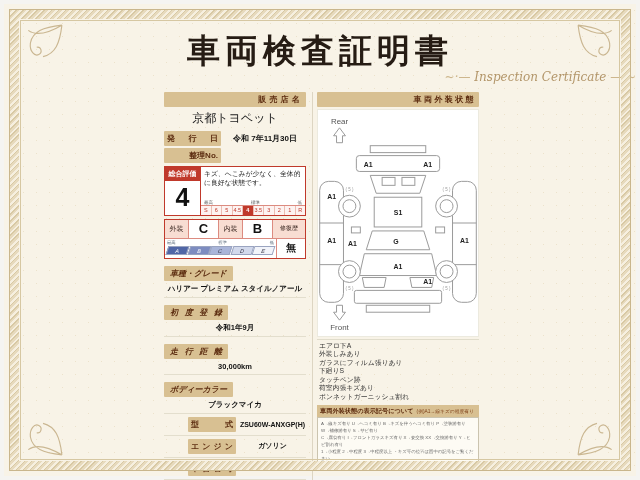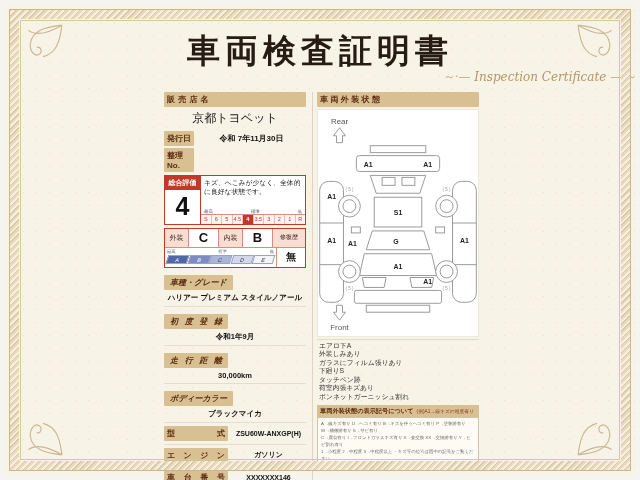--- a/index.html
+++ b/index.html
@@ -19,25 +19,25 @@
   
   .title{margin-top:30px;text-align:center;font-family:"DejaVu Serif",serif;font-weight:bold;
          font-size:33px;color:#261c14;letter-spacing:5px;line-height:1.05;}
   .subtitle{text-align:right;font-family:"DejaVu Serif",serif;font-style:italic;
             font-size:12px;color:#b3966a;margin-top:1px;}
   .subtitle::before{content:"~·— ";color:#cdb68c;} .subtitle::after{content:" —·~";color:#cdb68c;}
   
   .cols{width:312px;margin:8px auto 0;display:flex;gap:6px;}
   .lcol{width:142px;flex:none;}
   .rcol{flex:1;border-left:1px solid #ddd5c2;padding-left:4px;}
-  .bar{background:#d8c092;color:#5c2c10;font-weight:bold;font-size:8px;text-align:left;padding:2px 3px;border-radius:1px;}
+  .bar{background:#d8c092;color:#5c2c10;font-weight:bold;font-size:8px;text-align:right;padding:2px 3px;border-radius:1px;}
   .bar.j{text-align:justify;text-align-last:justify;}
   .dealer-value{text-align:center;font-size:12px;color:#222;padding:3px 0 2px;}
   .frow{display:flex;align-items:center;margin-top:2px;gap:3px;}
-  .frow .lab{width:30px;flex:none;}
+  .frow .lab{width:57px;flex:none;}
   .frow .val{flex:1;text-align:center;font-size:8px;font-weight:bold;color:#111;}
   
   .ratebox{border:1.5px solid #c0392b;background:#fff;margin-top:3px;display:flex;height:50px;}
   .rb-left{width:36px;flex:none;border-right:1.5px solid #c0392b;display:flex;flex-direction:column;}
   .rb-left .hd{background:#c0392b;color:#fff;font-size:7px;font-weight:bold;text-align:center;padding:2px 0;}
   .rb-left .score{flex:1;display:flex;align-items:center;justify-content:center;font-size:25px;font-weight:bold;color:#111;}
   .rb-right{flex:1;display:flex;flex-direction:column;min-width:0;}
   .comment{flex:1;font-size:6.8px;line-height:1.35;padding:2px 3px;color:#222;}
   .scalelbl{display:flex;justify-content:space-between;font-size:4.5px;color:#666;padding:0 3px;}
   .scalecells{display:flex;border-top:1px solid #dc8b80;}
@@ -58,21 +58,21 @@
   .chiplbls{display:flex;justify-content:space-between;font-size:4.3px;color:#567;}
   .chips{display:flex;gap:1px;flex:1;align-items:center;}
   .chip{flex:1;height:9px;transform:skewX(-18deg);display:flex;align-items:center;justify-content:center;
         font-size:5.5px;border:0.5px solid #9aa4c0;}
   .repval{width:28px;flex:none;display:flex;align-items:center;justify-content:center;font-weight:bold;font-size:10px;color:#111;}
   
   .fgroup{margin-top:3px;border-bottom:1px solid #e3decd;padding-bottom:2px;}
   .fgroup .fbar{display:inline-block;min-width:64px;padding:2px 6px;font-style:italic;}
   .fgroup .fval{text-align:center;font-size:7.5px;font-weight:bold;color:#111;padding:3px 0 1px;}
   .frow2{display:flex;align-items:center;margin-top:3px;border-bottom:1px solid #e3decd;padding-bottom:3px;gap:3px;}
-  .frow2 .fbar{width:64px;flex:none;}
+  .frow2 .fbar{width:48px;flex:none;margin-left:24px;}
   .frow2 .fival{flex:1;text-align:center;font-size:7px;font-weight:bold;color:#111;}
   
   .toyblock{display:grid;grid-template-columns:64px 1fr;grid-template-areas:"g b" "t n";row-gap:2px;
             align-items:center;margin-top:4px;}
   .badge{grid-area:b;background:linear-gradient(#ef6a30,#d94413);color:#fff;font-size:6.8px;font-weight:bold;
          padding:2px 3px;text-align:center;border-radius:1px;}
   
   .diagram{background:#fff;border:1px solid #eceadf;margin-top:2px;display:flex;justify-content:center;}
   .diagram svg{display:block;}
   .car{stroke:#9a9a9a;stroke-width:1;fill:#fff;}

